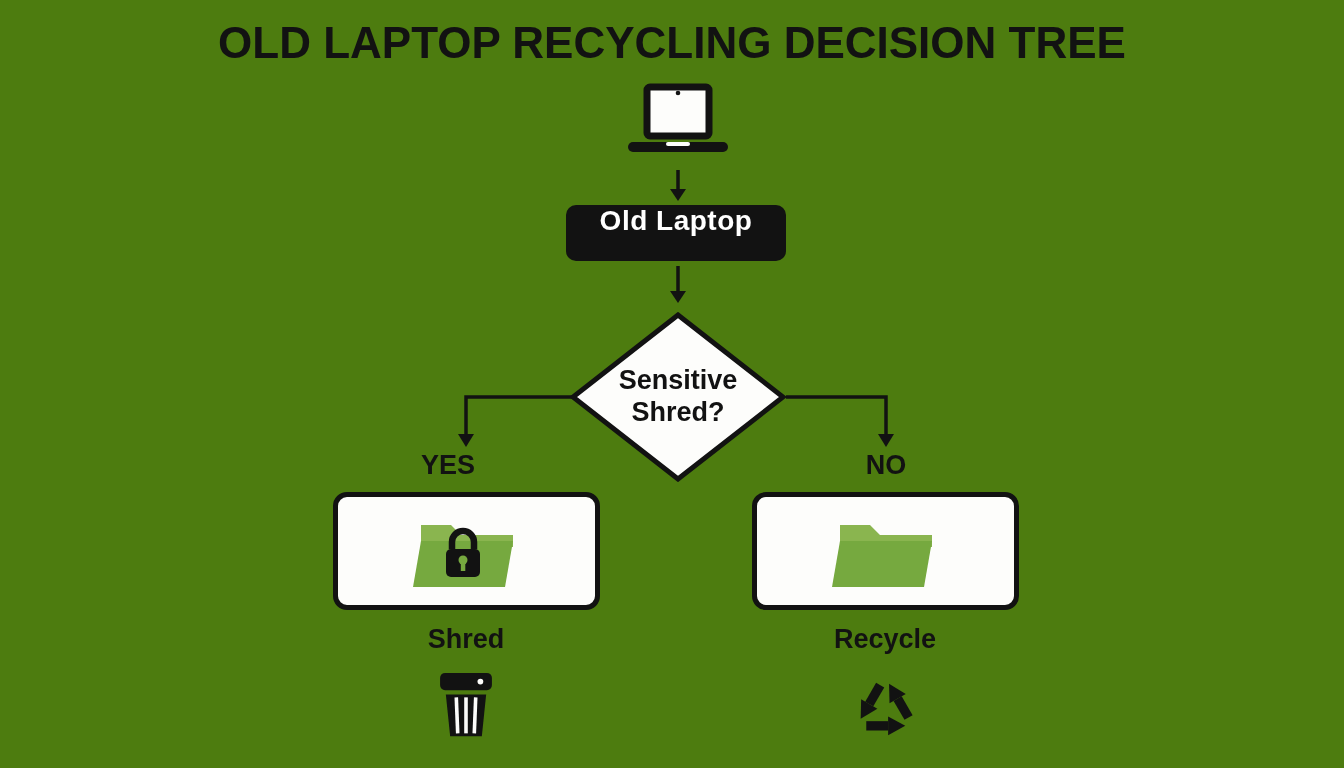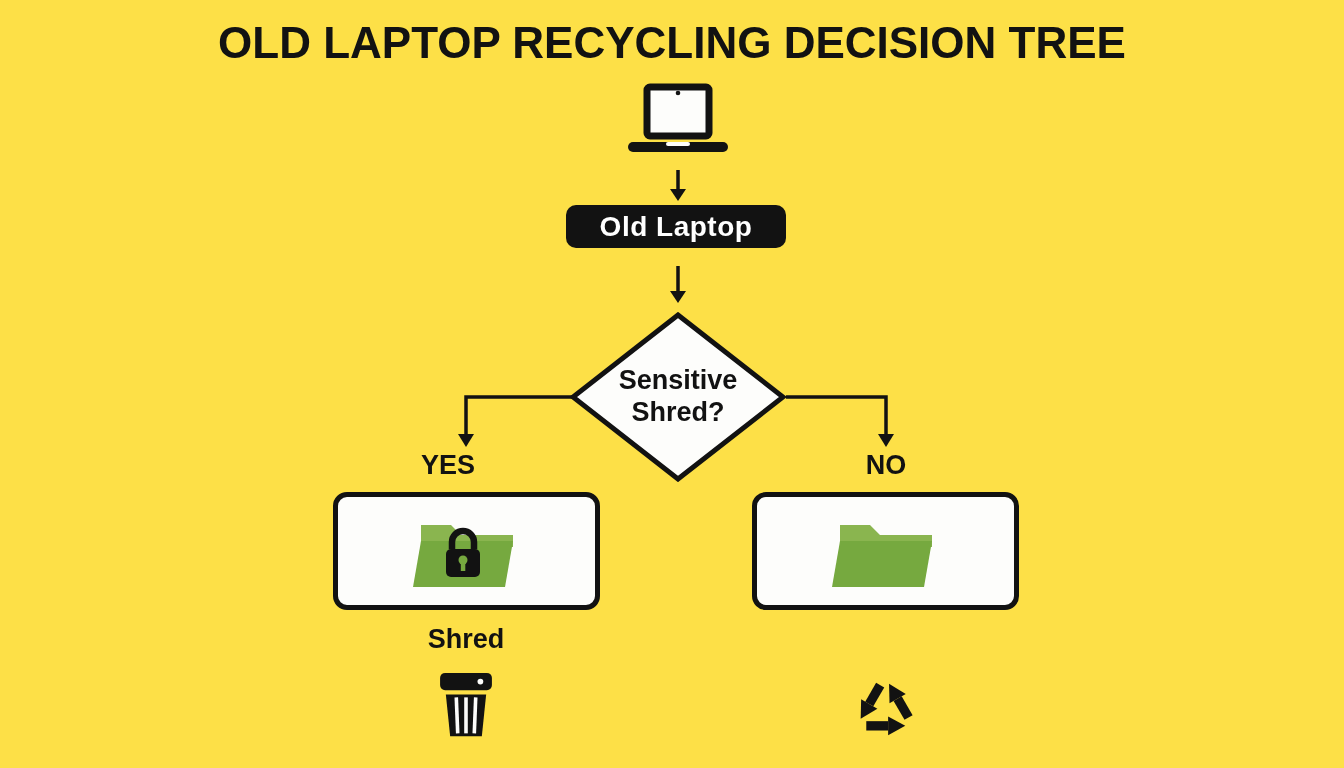--- a/index.html
+++ b/index.html
@@ -6,21 +6,21 @@
   html, body { width: 1344px; height: 768px; }
   body {
     font-family: "Liberation Sans", "DejaVu Sans", sans-serif;
     background: #fdfdfb;
     overflow: hidden;
   }
   .canvas {
     position: relative;
     width: 1344px;
     height: 768px;
-    background: #fde047;
+    background: #4d7c0f;
   }
   .title {
     position: absolute;
     top: 18px;
     left: 0;
     width: 100%;
     text-align: center;
     font-size: 44px;
     font-weight: 800;
     color: #121212;
@@ -34,25 +34,24 @@
     pointer-events: none;
   }
   .laptop-wrap {
     position: absolute;
     left: 618px; top: 82px;
     width: 120px; height: 84px;
   }
   .root-node {
     position: absolute;
     left: 566px; top: 205px;
-    width: 220px; height: 43px;
+    width: 220px; height: 56px;
     background: #121212;
     border-radius: 10px;
     display: flex;
-    align-items: center;
     justify-content: center;
   }
   .root-node span {
     color: #ffffff;
     font-size: 28px;
     font-weight: 700;
     letter-spacing: 0.5px;
   }
   .diamond {
     position: absolute;
@@ -167,20 +166,21 @@
   </div>
 
   <div class="outcome-box right">
     <svg viewBox="0 0 120 80" width="120" height="80">
       <path d="M14 14 L44 14 L54 24 L106 24 L106 36 L14 36 Z" fill="#8ab54f"></path>
       <polygon points="14,30 106,30 98,76 6,76" fill="#76a93f"></polygon>
     </svg>
   </div>
 
   <div class="outcome-label left">Shred</div>
+  <div class="outcome-label right">Recycle</div>
 
   <div class="action-icon shredder">
     <svg viewBox="0 0 100 100" width="72" height="76">
       <rect x="14" y="4" width="72" height="24" rx="7" fill="#121212"></rect>
       <circle cx="70" cy="16" r="4" fill="#fdfdfb"></circle>
       <polygon points="22,34 78,34 72,92 28,92" fill="#121212"></polygon>
       <g stroke="#fdfdfb" stroke-width="5">
         <line x1="36.5" y1="38" x2="38.5" y2="88"></line>
         <line x1="50" y1="38" x2="50" y2="88"></line>
         <line x1="63.5" y1="38" x2="61.5" y2="88"></line>

